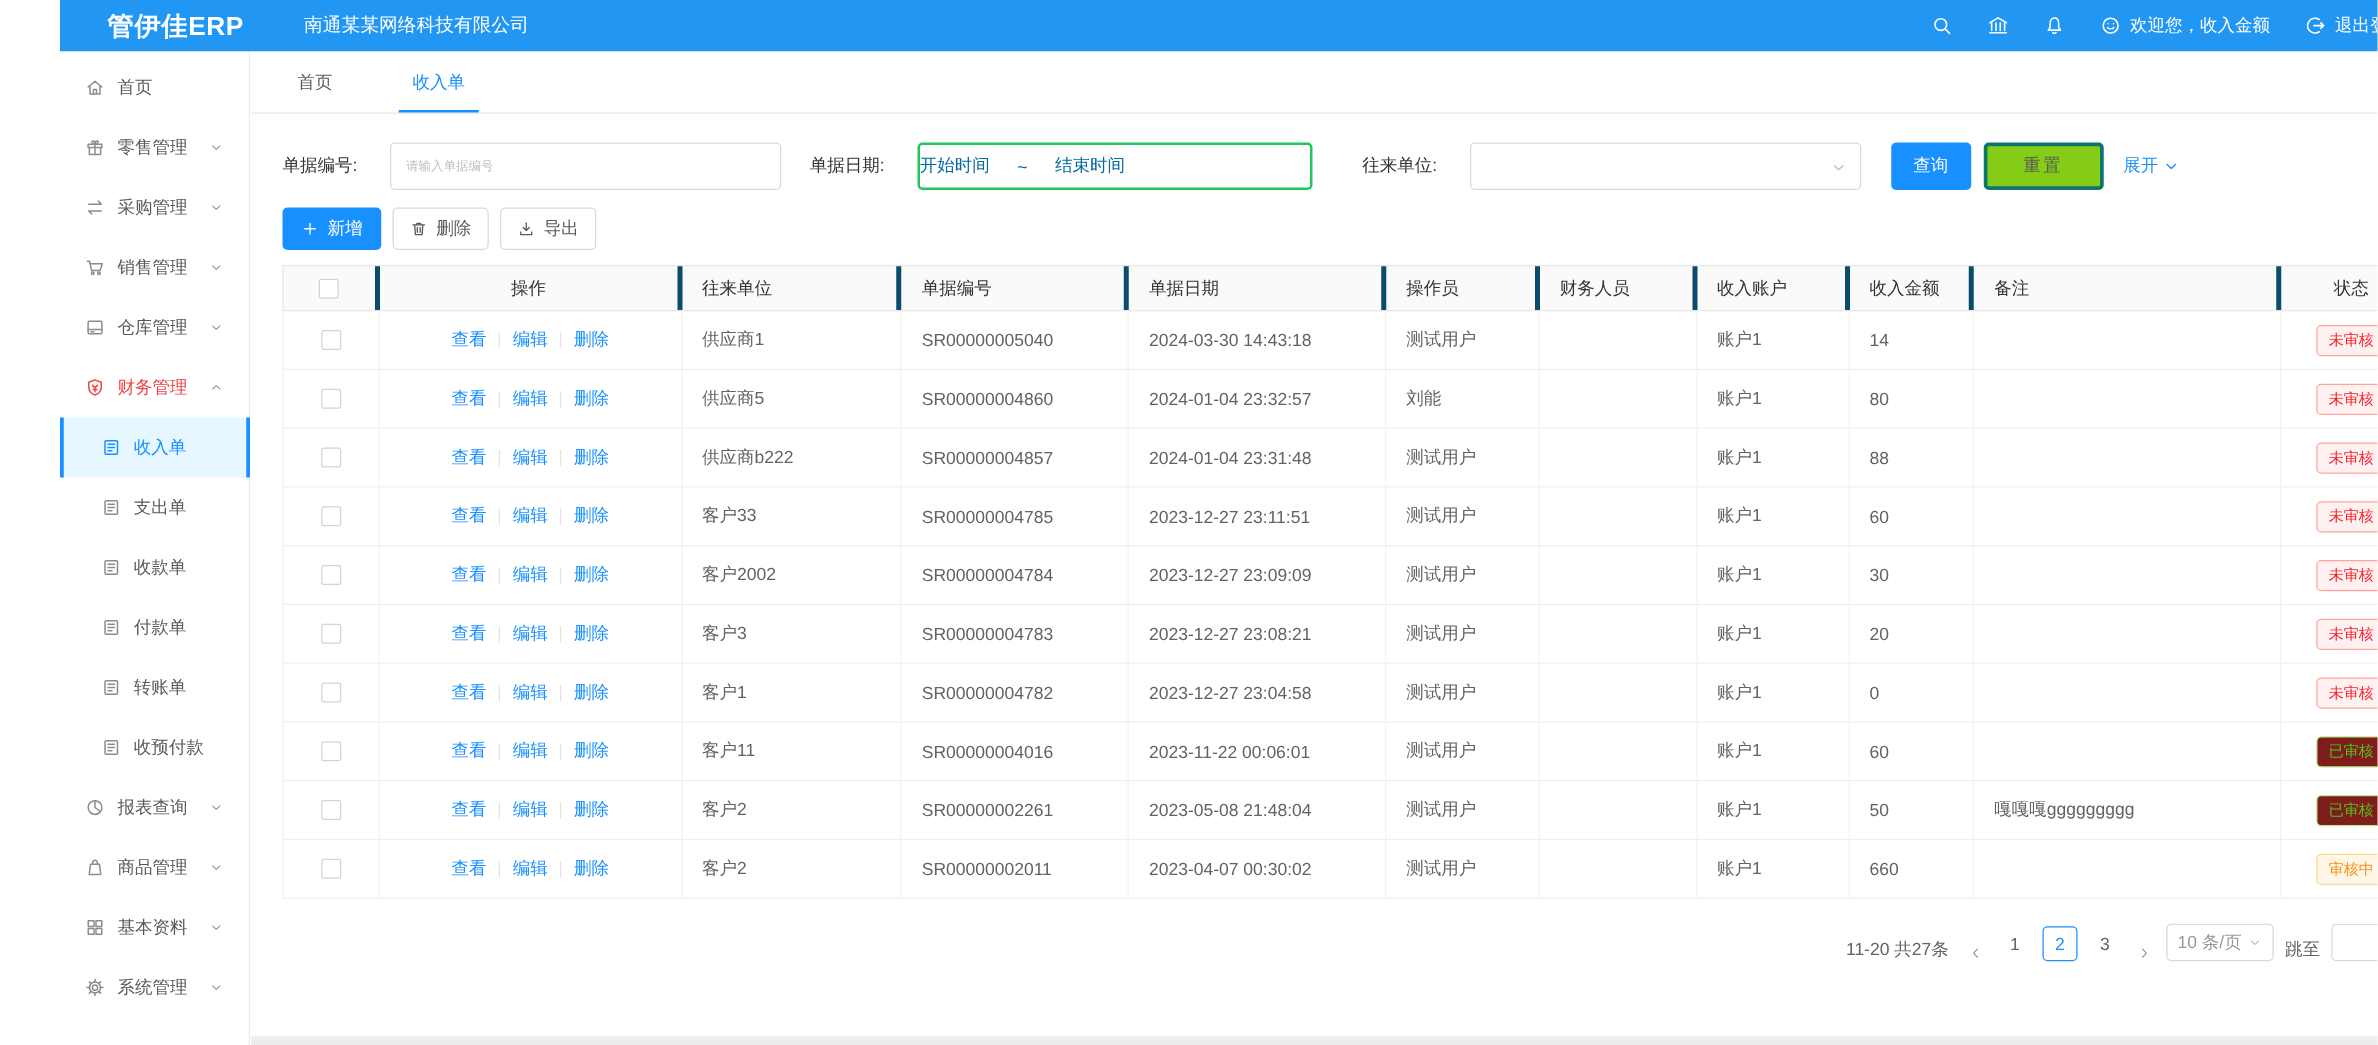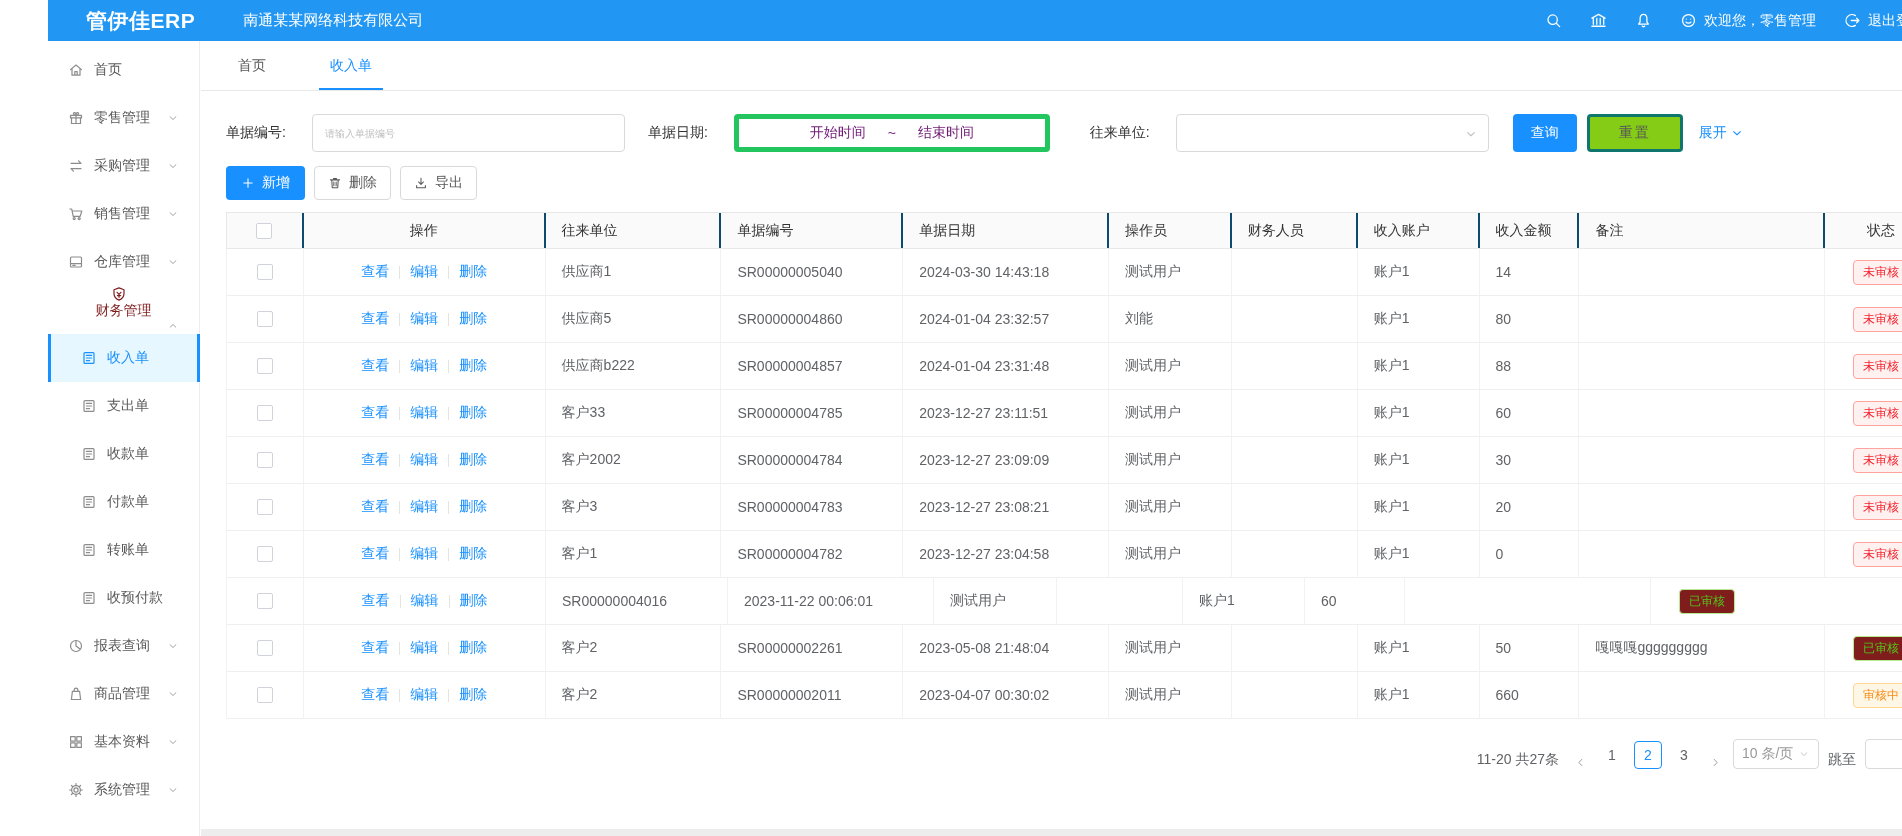--- a/index.html
+++ b/index.html
@@ -20,21 +20,21 @@
   
   .sidebar { position: absolute; top: 41px; left: 0; width: 152px; bottom: 0; background: #fff;
     border-right: 1px solid #ededed; padding-top: 5px; }
   .side-item { height: 48px; display: flex; align-items: center; padding: 0 20px 0 20px;
     font-size: 14px; color: #595959; position: relative; cursor: pointer; }
   .side-item .s-icon { width: 16px; height: 16px; margin-right: 10px; color: #8c8c8c; flex: none; display: inline-flex; }
   .side-item .s-icon svg { width: 16px; height: 16px; }
   .side-item .s-chev { margin-left: auto; color: #999; display: inline-flex; }
   .side-item .s-chev svg { width: 12px; height: 12px; }
   .side-item.sub { padding-left: 33px; }
-  .side-item.parent-active, .side-item.parent-active .s-icon { color: #7f1d1d; flex-direction: column; }
+  .side-item.parent-active, .side-item.parent-active .s-icon { color: #ef4444; }
   .side-item.selected { background: #e6f7ff; color: #1890ff; }
   .side-item.selected .s-icon { color: #1890ff; }
   .side-item.selected::before { content: ''; position: absolute; left: 0; top: 0; bottom: 0; width: 3px; background: #1890ff; }
   .side-item.selected::after { content: ''; position: absolute; right: -1px; top: 0; bottom: 0; width: 3px; background: #1890ff; }
 
   
   .main { position: absolute; left: 153px; top: 41px; right: 0; bottom: 0; background: #fff; }
   .tabbar { height: 50px; border-bottom: 1px solid #e8e8e8; display: flex; align-items: flex-end;
     padding-left: 37px; gap: 64px; }
   .tab { font-size: 14px; color: #595959; padding-bottom: 15px; position: relative; cursor: pointer; }
@@ -44,22 +44,22 @@
   .content { padding: 23px 24px 0 25px; position: relative; }
 
   
   .filter-row { display: flex; align-items: center; }
   .f-label { color: #333; margin-right: 26px; white-space: nowrap; }
   .ml25 { margin-left: 23px; }
   .ml40 { margin-left: 40px; text-align: right; }
   .f-input { width: 313px; height: 38px; border: 1px solid #d9d9d9; border-radius: 4px; padding: 0 12px;
     font-size: 10px; color: #595959; outline: none; }
   .f-input::placeholder { color: #bfbfbf; }
-  .f-date { width: 316px; height: 38px; border: 5px solid #22c55e; border-radius: 4px; display: flex;
-    align-items: center; justify-content: center; gap: 22px; color: #701a75; cursor: pointer; }
+  .f-date { width: 316px; height: 38px; border: 2px solid #22c55e; border-radius: 4px; display: flex;
+    align-items: center; gap: 22px; color: #0369a1; cursor: pointer; }
   .f-select { width: 313px; height: 38px; border: 1px solid #d9d9d9; border-radius: 4px; position: relative;
     margin-right: 24px; cursor: pointer; }
   .sel-arrow { position: absolute; right: 10px; top: 12px; color: #bfbfbf; display: inline-flex; }
   .sel-arrow svg { width: 14px; height: 14px; }
   .btn-primary { height: 38px; padding: 0 18px; background: #1890ff; color: #fff; border: none;
     border-radius: 4px; font-size: 14px; cursor: pointer; font-family: inherit; }
   .btn-default { height: 38px; padding: 0 29px; background: #84cc16; border: 3px solid #0f766e; color: #595959;
     border-radius: 4px; font-size: 14px; margin-left: 10px; cursor: pointer; font-family: inherit; letter-spacing: 2px; }
   .expand-link { color: #1890ff; margin-left: 16px; display: inline-flex; gap: 3px; align-items: center; cursor: pointer; }
   .expand-link svg { width: 14px; height: 14px; }
@@ -72,21 +72,21 @@
     border-radius: 4px; display: inline-flex; align-items: center; gap: 7px; font-size: 14px; margin-left: 9px;
     cursor: pointer; font-family: inherit; }
   .b-icon { display: inline-flex; }
   .b-icon svg { width: 14px; height: 14px; }
   .help { position: absolute; right: 26px; top: 111px; color: #8c8c8c; display: inline-flex; cursor: pointer; }
   .help svg { width: 20px; height: 20px; }
 
   
   .table { margin-top: 12px; width: 1712px; }
   .thead { display: flex; height: 37px; background: #fafafa; border: 1px solid #e8e8e8; }
-  .hcell { display: flex; align-items: center; padding-left: 16px; color: #333; border-right: 2px solid #0c4a6e; }
+  .hcell { display: flex; align-items: center; padding-left: 16px; color: #333; border-right: 4px solid #0c4a6e; }
   .hcell:last-child { border-right: none; }
   .trow { display: flex; height: 47px; border-bottom: 1px solid #efefef; border-left: 1px solid #f2f2f2; border-right: 1px solid #f2f2f2; }
   .cell { display: flex; align-items: center; padding-left: 16px; color: #606266; border-right: 1px solid #f2f2f2;
     overflow: hidden; white-space: nowrap; }
   .cell:last-child { border-right: none; }
   .c-check  { width: 77px;  justify-content: center; padding-left: 0; }
   .c-action { width: 242px; justify-content: center; padding-left: 0; }
   .c-partner{ width: 176px; }
   .c-bill   { width: 182px; }
   .c-date   { width: 206px; }
@@ -147,21 +147,21 @@
             <path d="M6.8 13.2c.3.9 2.1.9 2.4 0"></path>
           </svg>
         </span>
       <span class="tb-group">
         <span class="tb-icon">
             <svg viewBox="0 0 16 16" fill="none" stroke="currentColor" stroke-width="1.2" stroke-linecap="round" stroke-linejoin="round">
               <circle cx="8" cy="8" r="5.6"></circle>
               <path d="M5.9 6.6h.01M10.1 6.6h.01M5.7 9.5c.9 1.2 3.7 1.2 4.6 0"></path>
             </svg>
           </span>
-        <span>欢迎您，零售管理</span>
+        <span>欢迎您，收入金额</span>
       </span>
       <span class="tb-group">
         <span class="tb-icon">
             <svg viewBox="0 0 16 16" fill="none" stroke="currentColor" stroke-width="1.2" stroke-linecap="round" stroke-linejoin="round">
               <path d="M10.7 3.4a5.6 5.6 0 1 0 0 9.2M6.8 8H14M11.9 5.9 14 8l-2.1 2.1"></path>
             </svg>
           </span>
         <span>退出登录</span>
       </span>
     </div>
@@ -614,20 +614,21 @@
               <div class="cell c-check">
                 <span class="checkbox"></span>
               </div>
               <div class="cell c-action">
                 <a class="link">查看</a>
                 <span class="sep"></span>
                 <a class="link">编辑</a>
                 <span class="sep"></span>
                 <a class="link">删除</a>
               </div>
+              <div class="cell c-partner">客户11</div>
               <div class="cell c-bill">SR00000004016</div>
               <div class="cell c-date">2023-11-22 00:06:01</div>
               <div class="cell c-op">测试用户</div>
               <div class="cell c-fin"></div>
               <div class="cell c-acct">账户1</div>
               <div class="cell c-amt">60</div>
               <div class="cell c-remark"></div>
               <div class="cell c-status">
                 <span class="badge green">已审核</span>
               </div>

